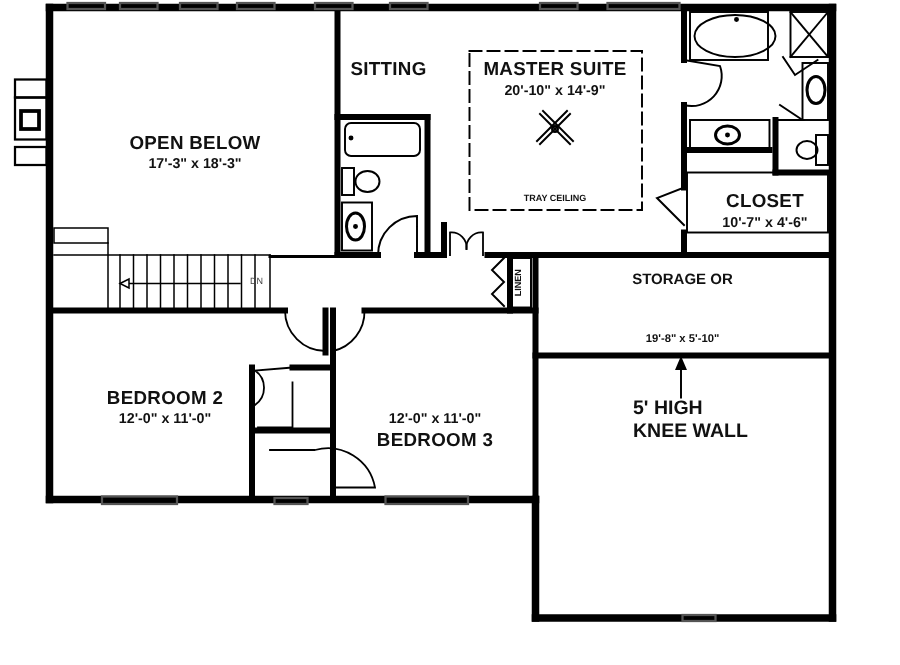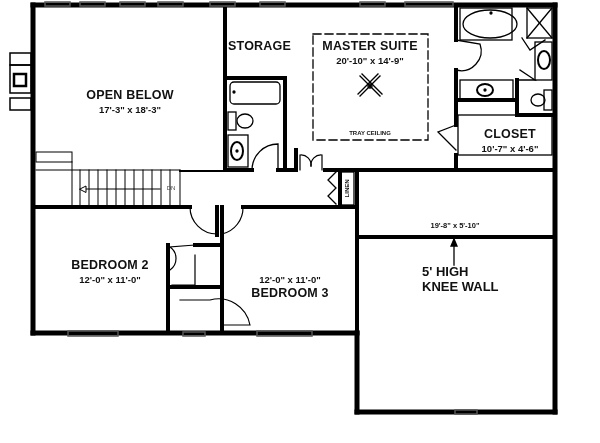--- a/index.html
+++ b/index.html
@@ -189,30 +189,31 @@
     <g stroke-width="1.3">
       <line x1="454" y1="240" x2="454" y2="265"></line>
       <polygon points="454,239 451,246 457,246" fill="#000"></polygon>
     </g>
   </g>
 </svg>
 
 <div class="lbl room-name" style="left:75px;top:88px;width:110px;text-align:center;">OPEN BELOW</div>
 <div class="lbl dim" style="left:75px;top:105px;width:110px;">17'-3" x 18'-3"</div>
 
-<div class="lbl room-name" style="left:228px;top:39px;width:62px;">STORAGE</div>
+<div class="lbl room-name" style="left:228px;top:39px;width:62px;">SITTING</div>
 
 <div class="lbl room-name" style="left:310px;top:39px;width:120px;">MASTER SUITE</div>
 <div class="lbl dim" style="left:310px;top:56px;width:120px;">20'-10" x 14'-9"</div>
 <div class="lbl tiny" style="left:310px;top:130px;width:120px;font-weight:bold;">TRAY CEILING</div>
 
 <div class="lbl room-name" style="left:470px;top:127px;width:80px;">CLOSET</div>
 <div class="lbl dim" style="left:465px;top:144px;width:90px;">10'-7" x 4'-6"</div>
 
 <div class="lbl" style="left:400px;top:181px;width:110px;font-size:10px;">
+  <div>STORAGE OR</div>
 </div>
 <div class="lbl" style="left:400px;top:222px;width:110px;font-size:7.5px;">19'-8" x 5'-10"</div>
 
 <div class="lbl" style="left:422px;top:265px;text-align:left;font-size:13px;">
   <div>5' HIGH</div>
   <div>KNEE WALL</div>
 </div>
 
 <div class="lbl room-name" style="left:55px;top:258px;width:110px;text-align:center;">BEDROOM 2</div>
 <div class="lbl dim" style="left:55px;top:275px;width:110px;">12'-0" x 11'-0"</div>

